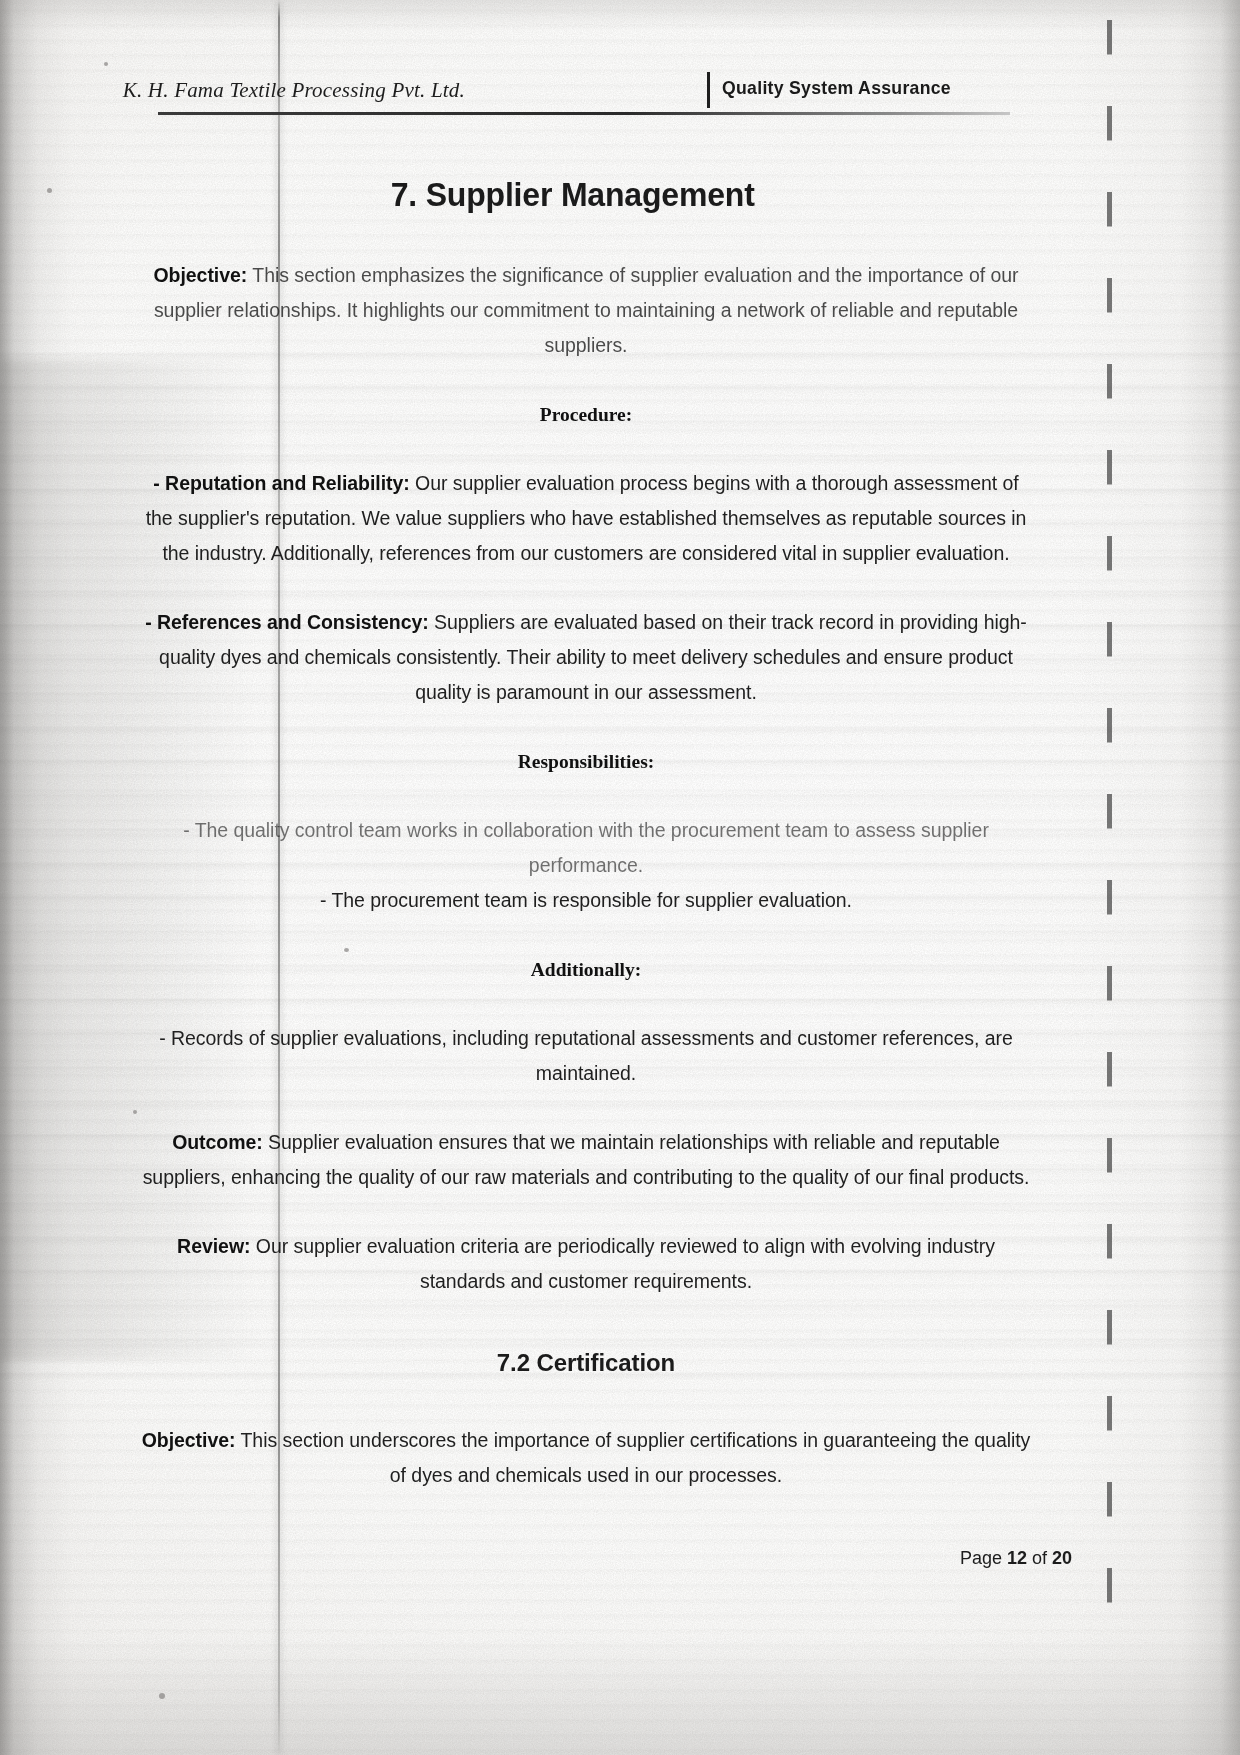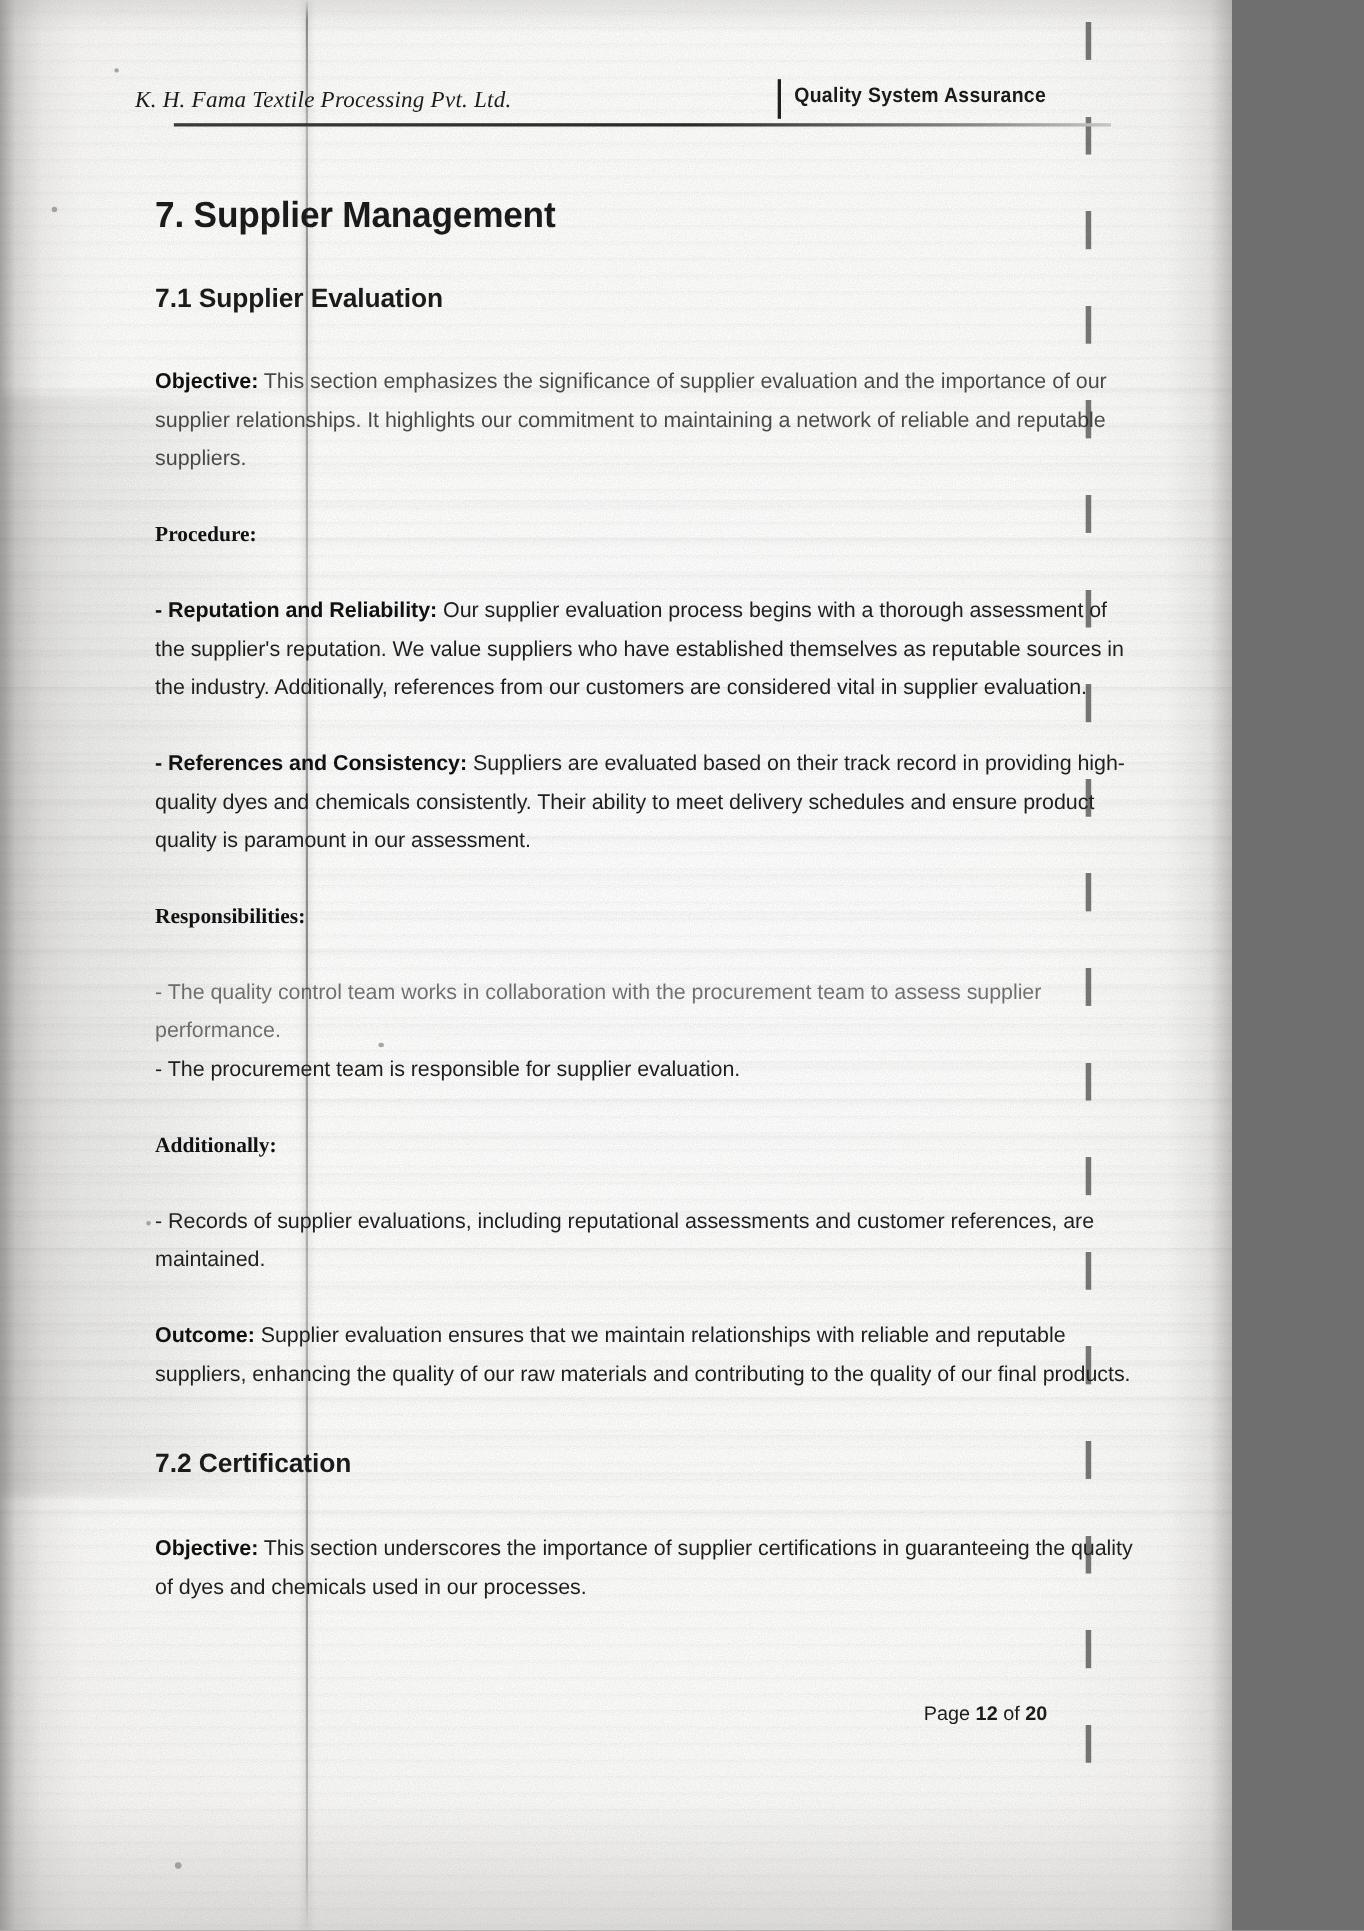--- a/index.html
+++ b/index.html
@@ -2,26 +2,27 @@
 <html><head>
 <meta charset="utf-8">
 <style>
   html, body {
     margin: 0;
     padding: 0;
     background: #6f6f6f;
   }
   .page {
     position: relative;
-    width: 1120px;
+    width: 1240px;
     height: 1755px;
     overflow: hidden;
     background: #ffffff;
     font-family: "Liberation Sans", sans-serif;
     color: #161616;
+    text-align: center;
   }
 
   
   .paper-base {
     position: absolute;
     inset: 0;
     background:
       radial-gradient(ellipse 130% 90% at 55% 45%, #ffffff 0%, #fdfdfc 48%, #f4f3f1 74%, #e9e7e4 92%, #dedbd7 100%);
   }
   .edge-left {
@@ -299,21 +300,20 @@
       <div class="hdr-company">K. H. Fama Textile Processing Pvt. Ltd.</div>
       <div class="hdr-divider"></div>
       <div class="hdr-section">Quality System Assurance</div>
       <div class="hdr-rule"></div>
     </div>
 
     <div class="body-col">
 
       <h1 class="sec-title">7. Supplier Management</h1>
 
-      <h2 class="sub-title">7.1 Supplier Evaluation</h2>
 
       <p class="para">
         <span class="lbl">Objective:</span><span class="fade-a"> This section emphasizes the significance of supplier evaluation and the importance of our supplier relationships. It highlights our commitment to maintaining a network of reliable and reputable suppliers.</span>
       </p>
 
       <p class="head-only">Procedure:</p>
 
       <p class="para">
         <span class="lbl">- Reputation and Reliability:</span><span> Our supplier evaluation process begins with a thorough assessment of the supplier's reputation. We value suppliers who have established themselves as reputable sources in the industry. Additionally, references from our customers are considered vital in supplier evaluation.</span>
       </p>
@@ -332,20 +332,23 @@
       <p class="head-only">Additionally:</p>
 
       <p class="para bullets">
         <span class="bullet-line">- Records of supplier evaluations, including reputational assessments and customer references, are maintained.</span>
       </p>
 
       <p class="para">
         <span class="lbl">Outcome:</span><span> Supplier evaluation ensures that we maintain relationships with reliable and reputable suppliers, enhancing the quality of our raw materials and contributing to the quality of our final products.</span>
       </p>
 
+      <p class="para">
+        <span class="lbl">Review:</span><span> Our supplier evaluation criteria are periodically reviewed to align with evolving industry standards and customer requirements.</span>
+      </p>
 
       <h2 class="sub-title tight">7.2 Certification</h2>
 
       <p class="para">
         <span class="lbl">Objective:</span><span> This section underscores the importance of supplier certifications in guaranteeing the quality of dyes and chemicals used in our processes.</span>
       </p>
 
     </div>
 
     <div class="footer">

